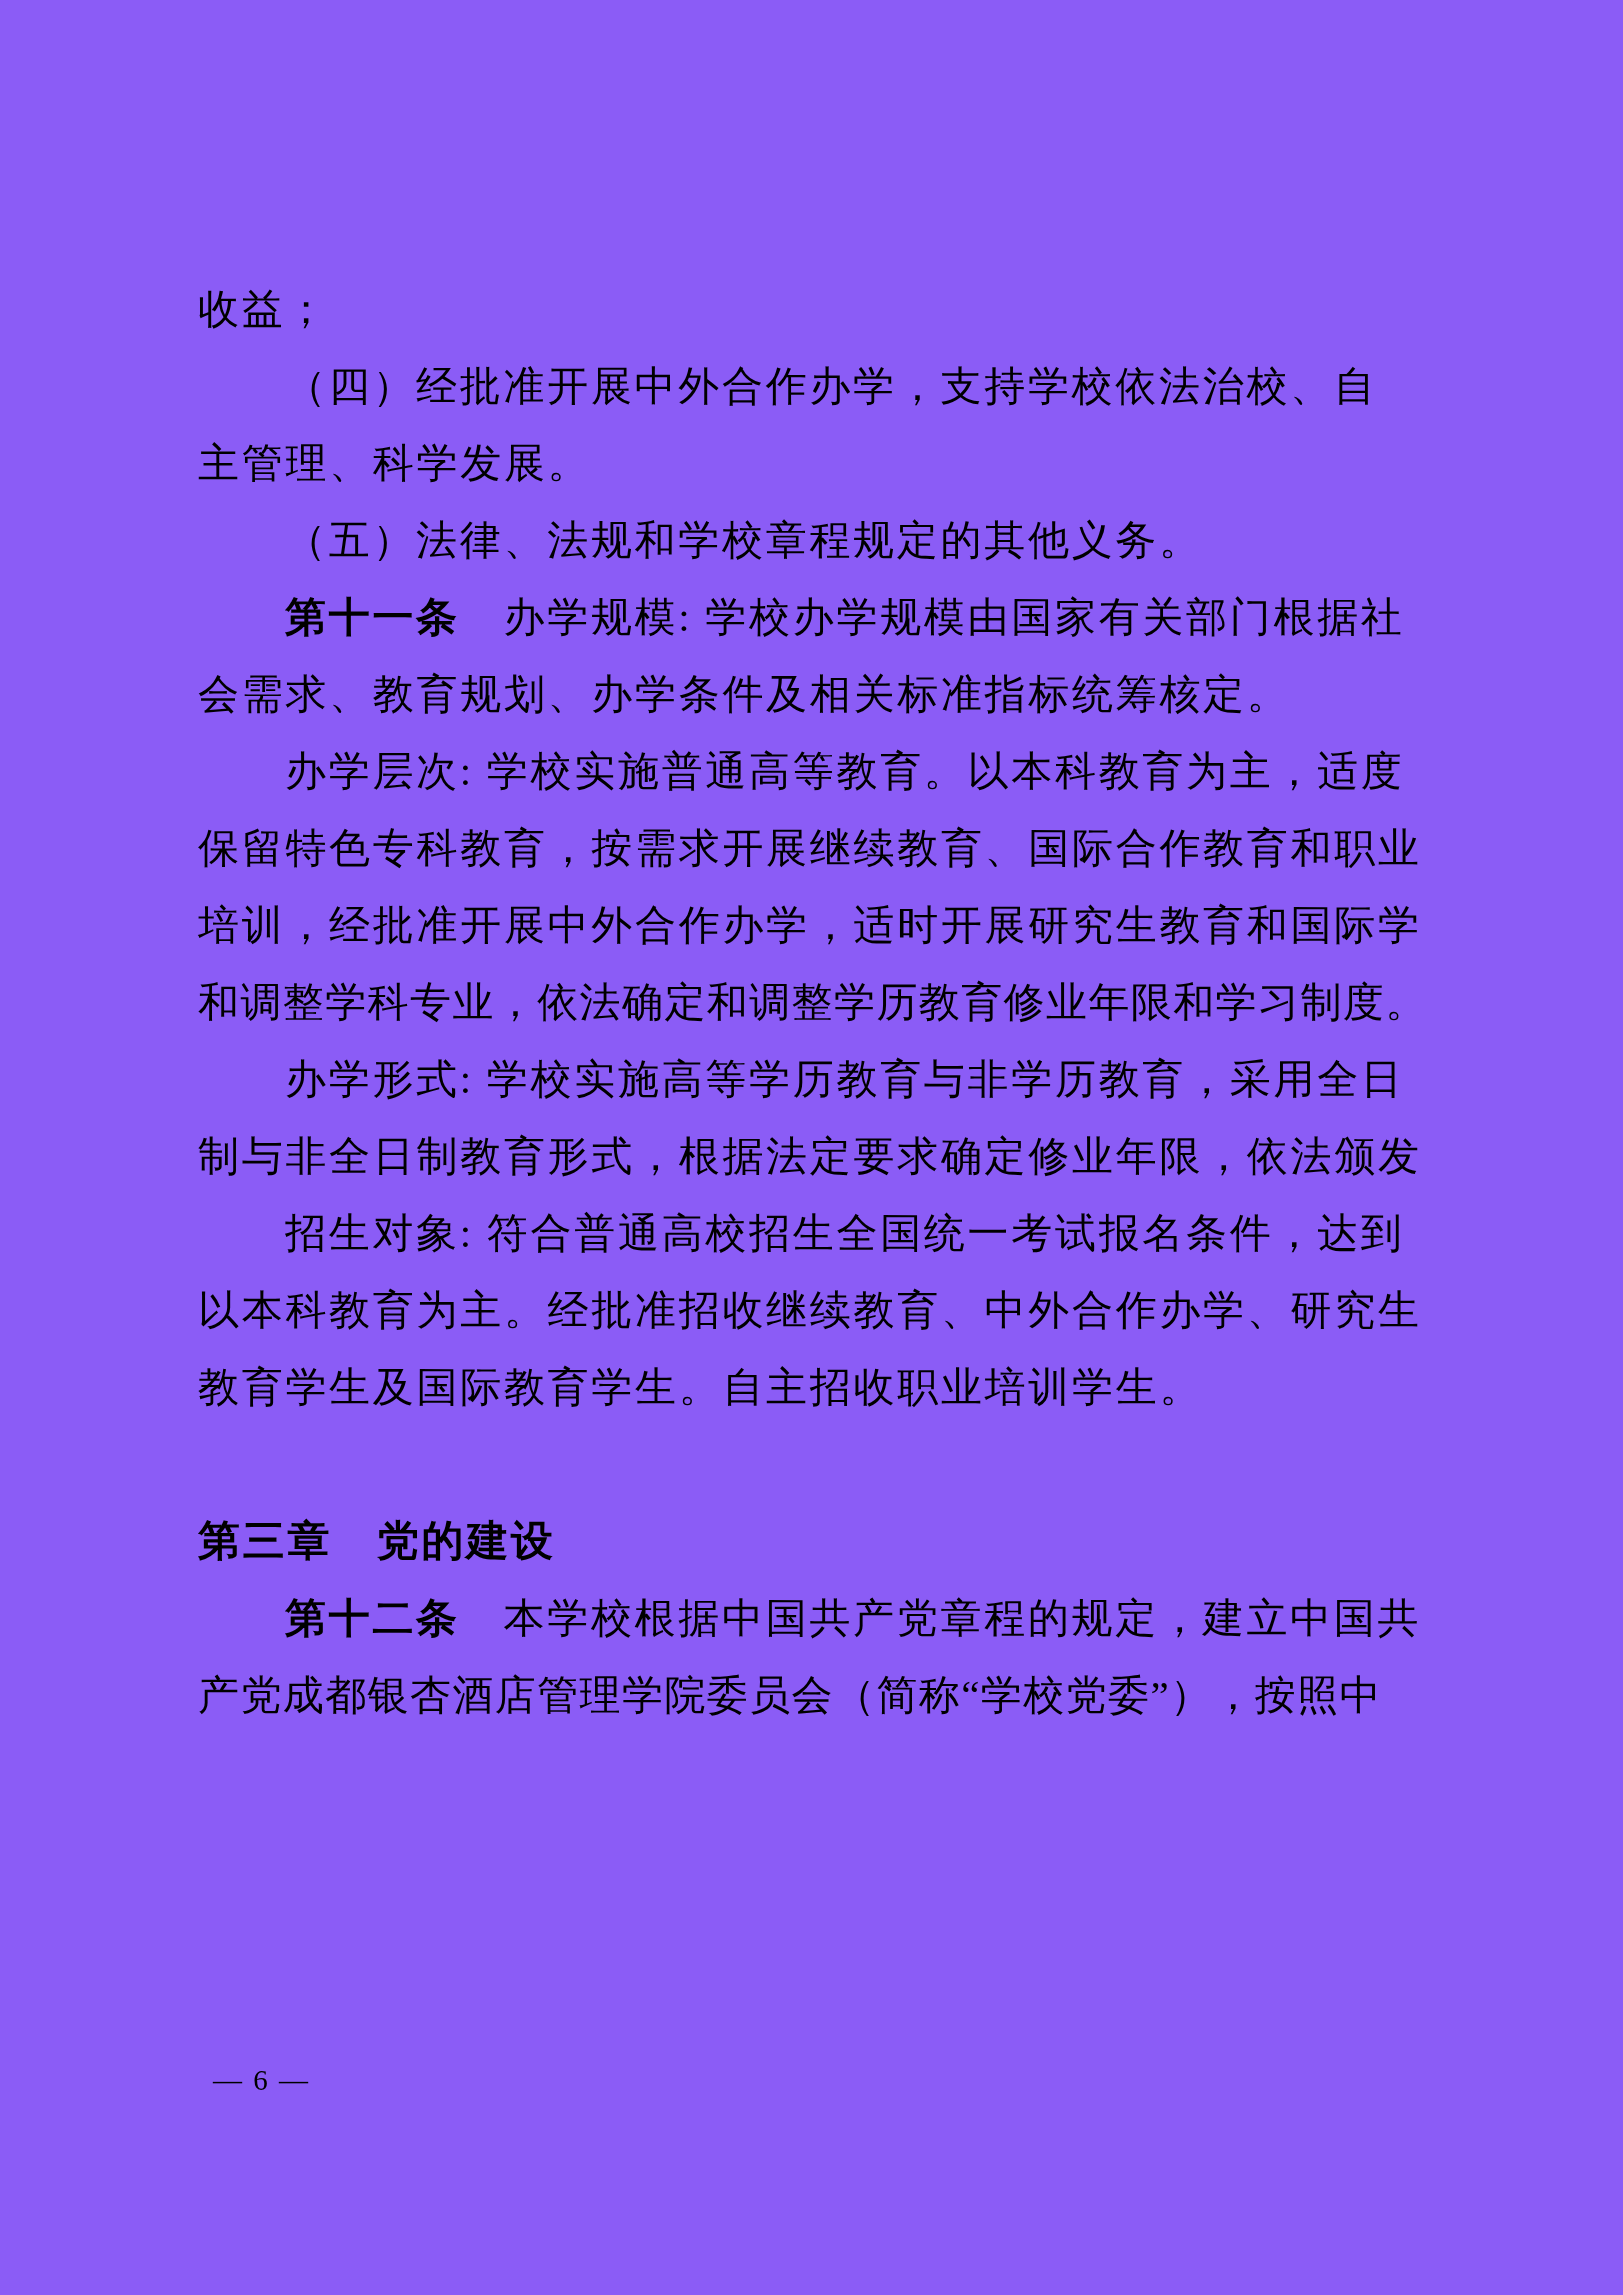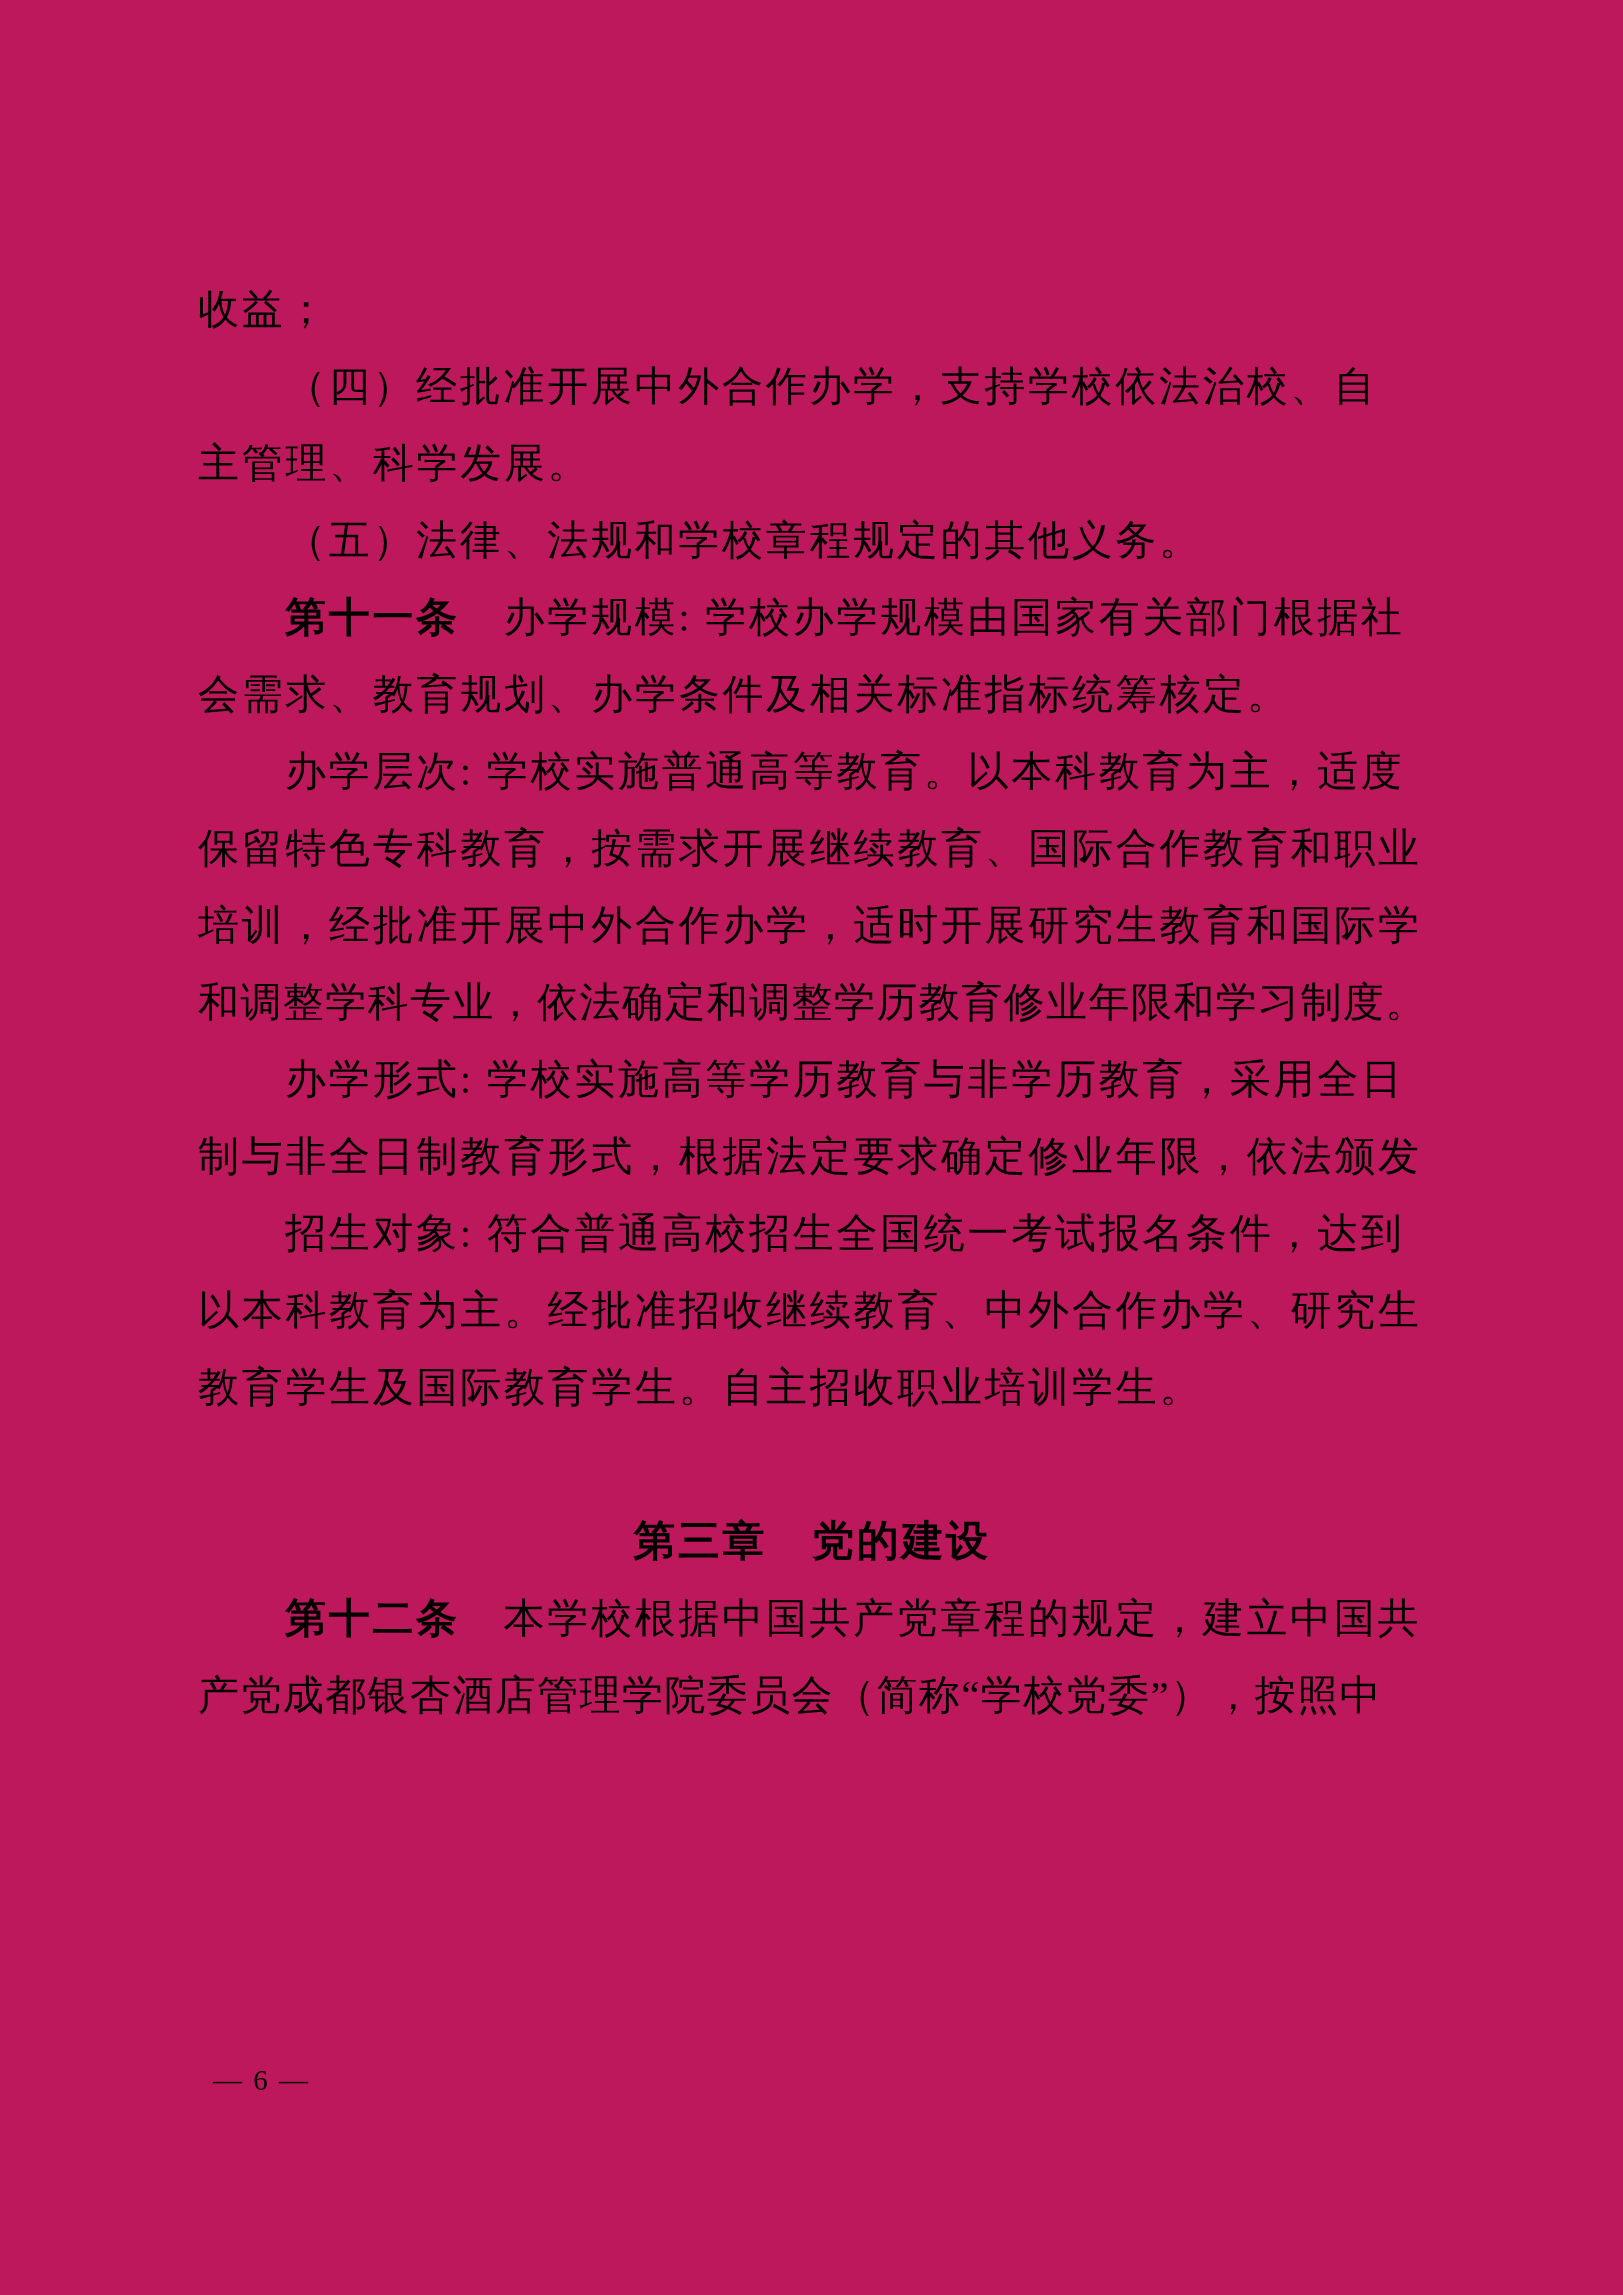--- a/index.html
+++ b/index.html
@@ -4,21 +4,21 @@
 <style>
   html, body {
     margin: 0;
     padding: 0;
     background: #ffffff;
   }
   .page {
     position: relative;
     width: 1623px;
     height: 2295px;
-    background: #be185d;
+    background: #8b5cf6;
     color: #000000;
     font-family: "Liberation Serif", "DejaVu Serif", serif;
     overflow: hidden;
   }
   .doc-body {
     position: absolute;
     left: 198px;
     top: 271px;
     width: 1228px;
   }
@@ -37,21 +37,20 @@
   }
   .spacer {
     height: 77px;
   }
   .heading {
     height: 77px;
     line-height: 77px;
     font-size: 42px;
     font-weight: bold;
     letter-spacing: 2.7px;
-    text-align: center;
     white-space: nowrap;
   }
   .bold {
     font-weight: bold;
   }
   .footer {
     position: absolute;
     left: 213px;
     top: 2064px;
     font-size: 29px;

